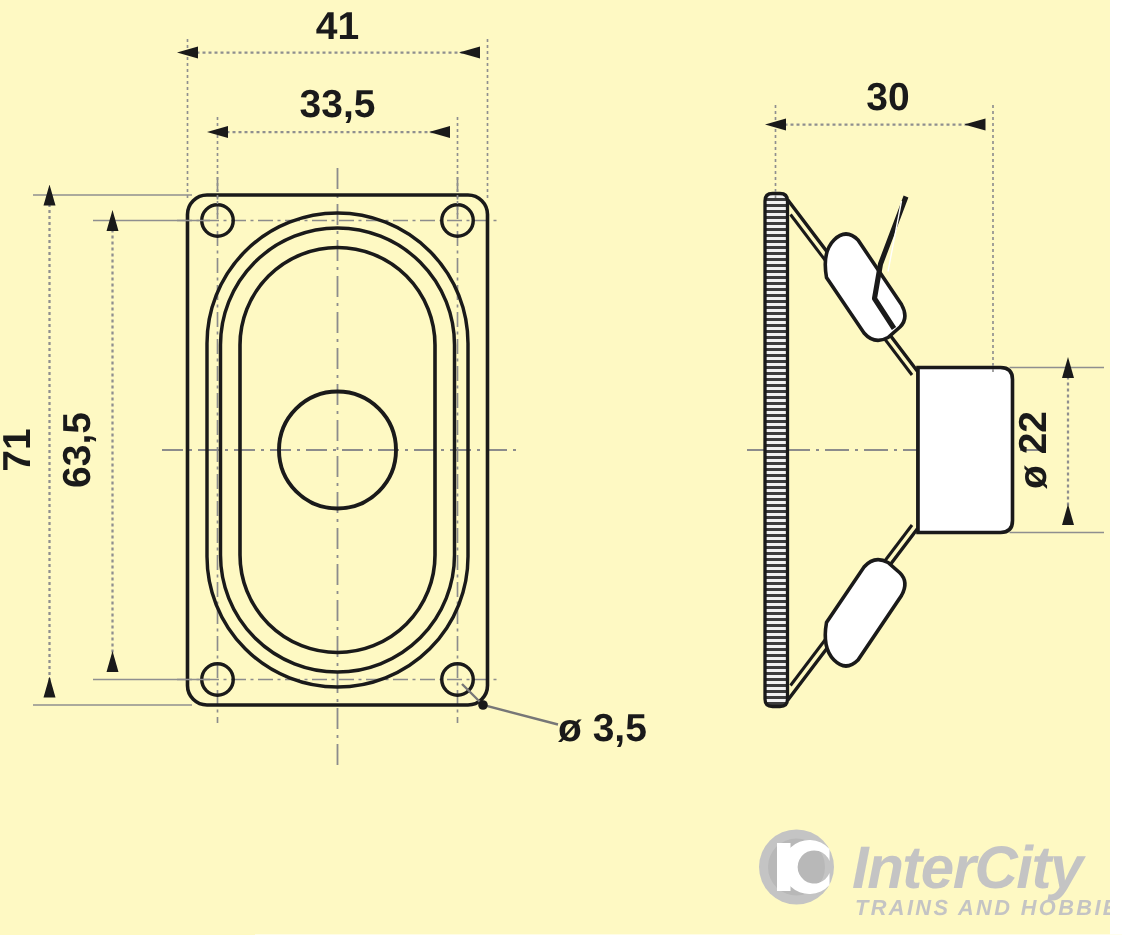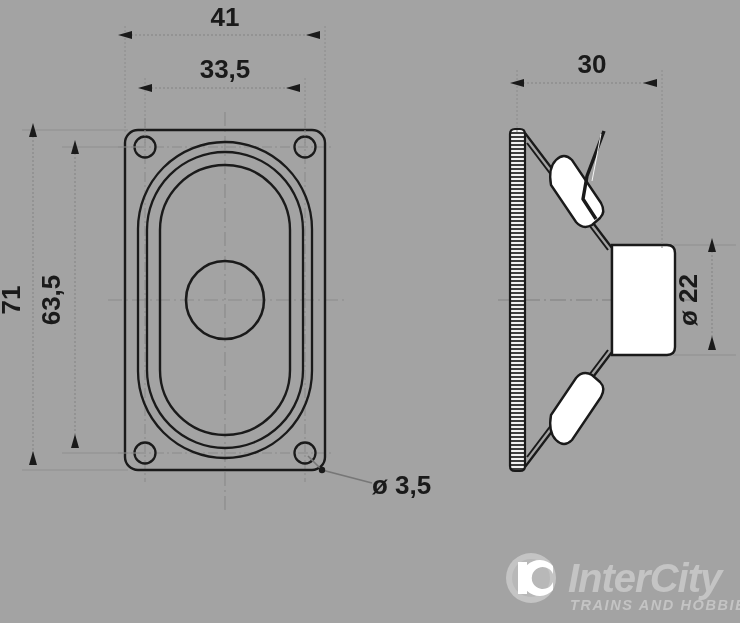--- a/index.html
+++ b/index.html
@@ -7,21 +7,21 @@
     padding: 0;
     background: #ffffff;
   }
   body {
     font-family: "Liberation Sans", sans-serif;
   }
   #drawing-root {
     position: relative;
     width: 740px;
     height: 623px;
-    background: #a3a3a3;
+    background: #fef9c3;
     overflow: hidden;
   }
   svg.sheet {
     position: absolute;
     left: 0;
     top: 0;
     width: 748px;
     height: 623px;
     display: block;
   }

